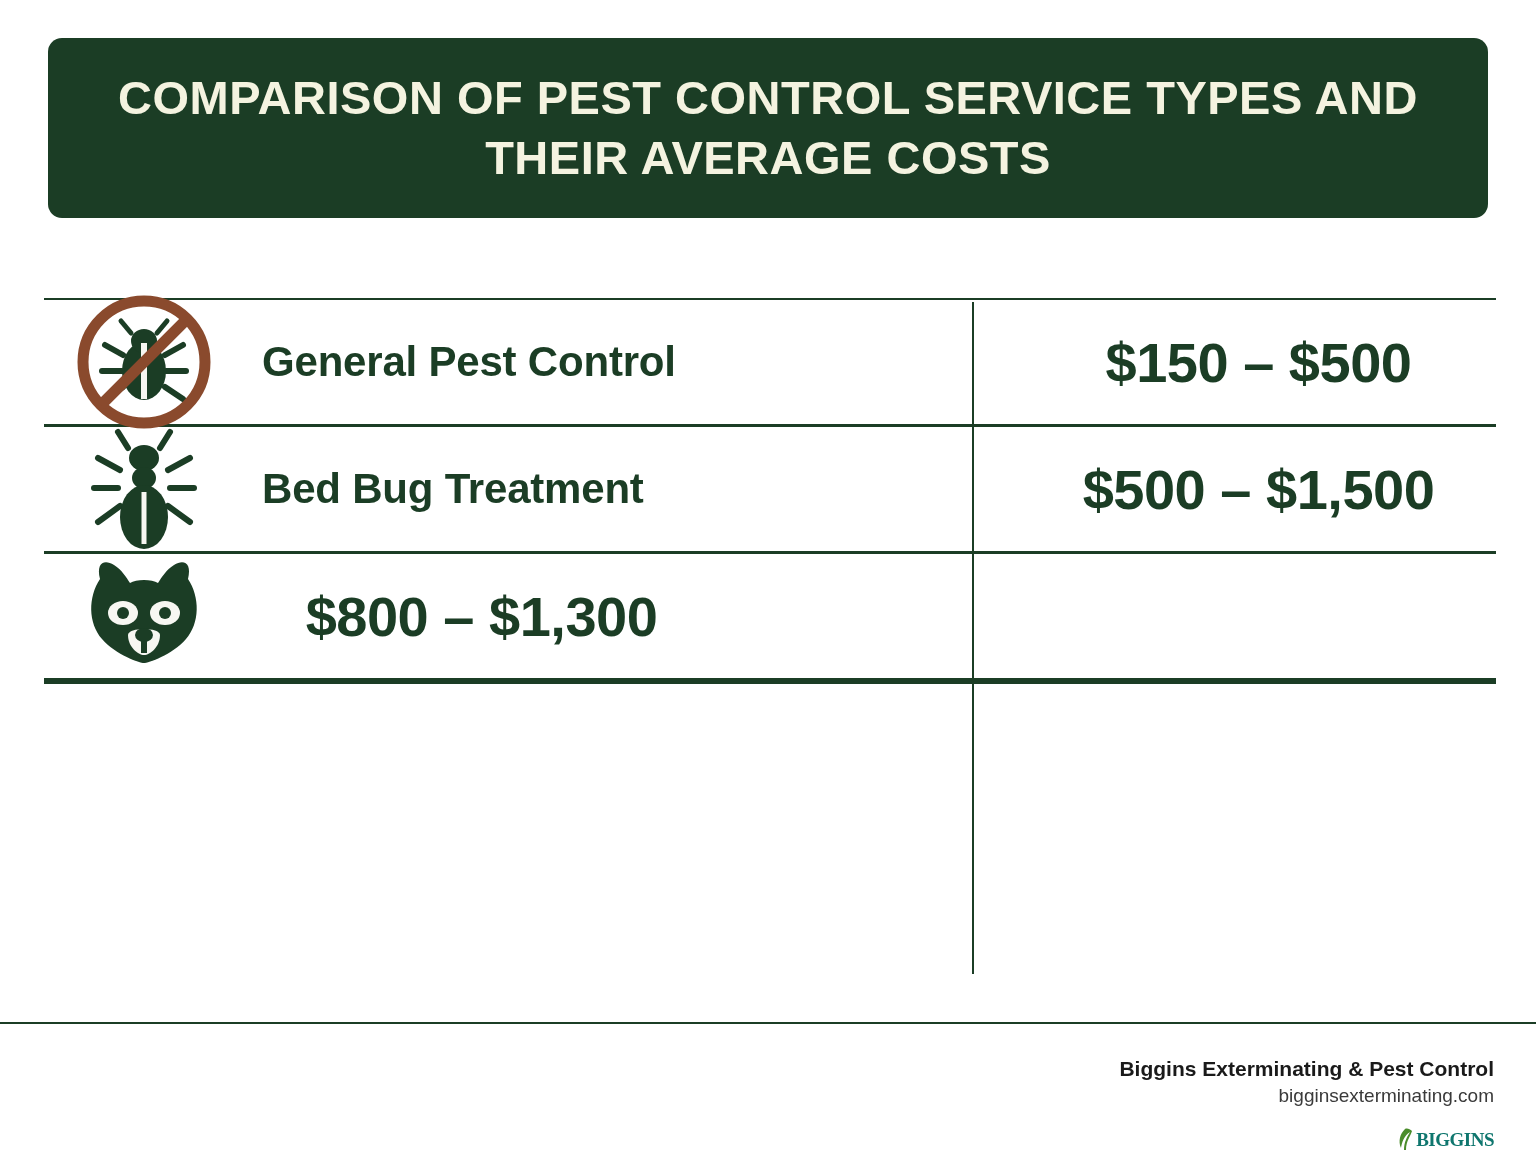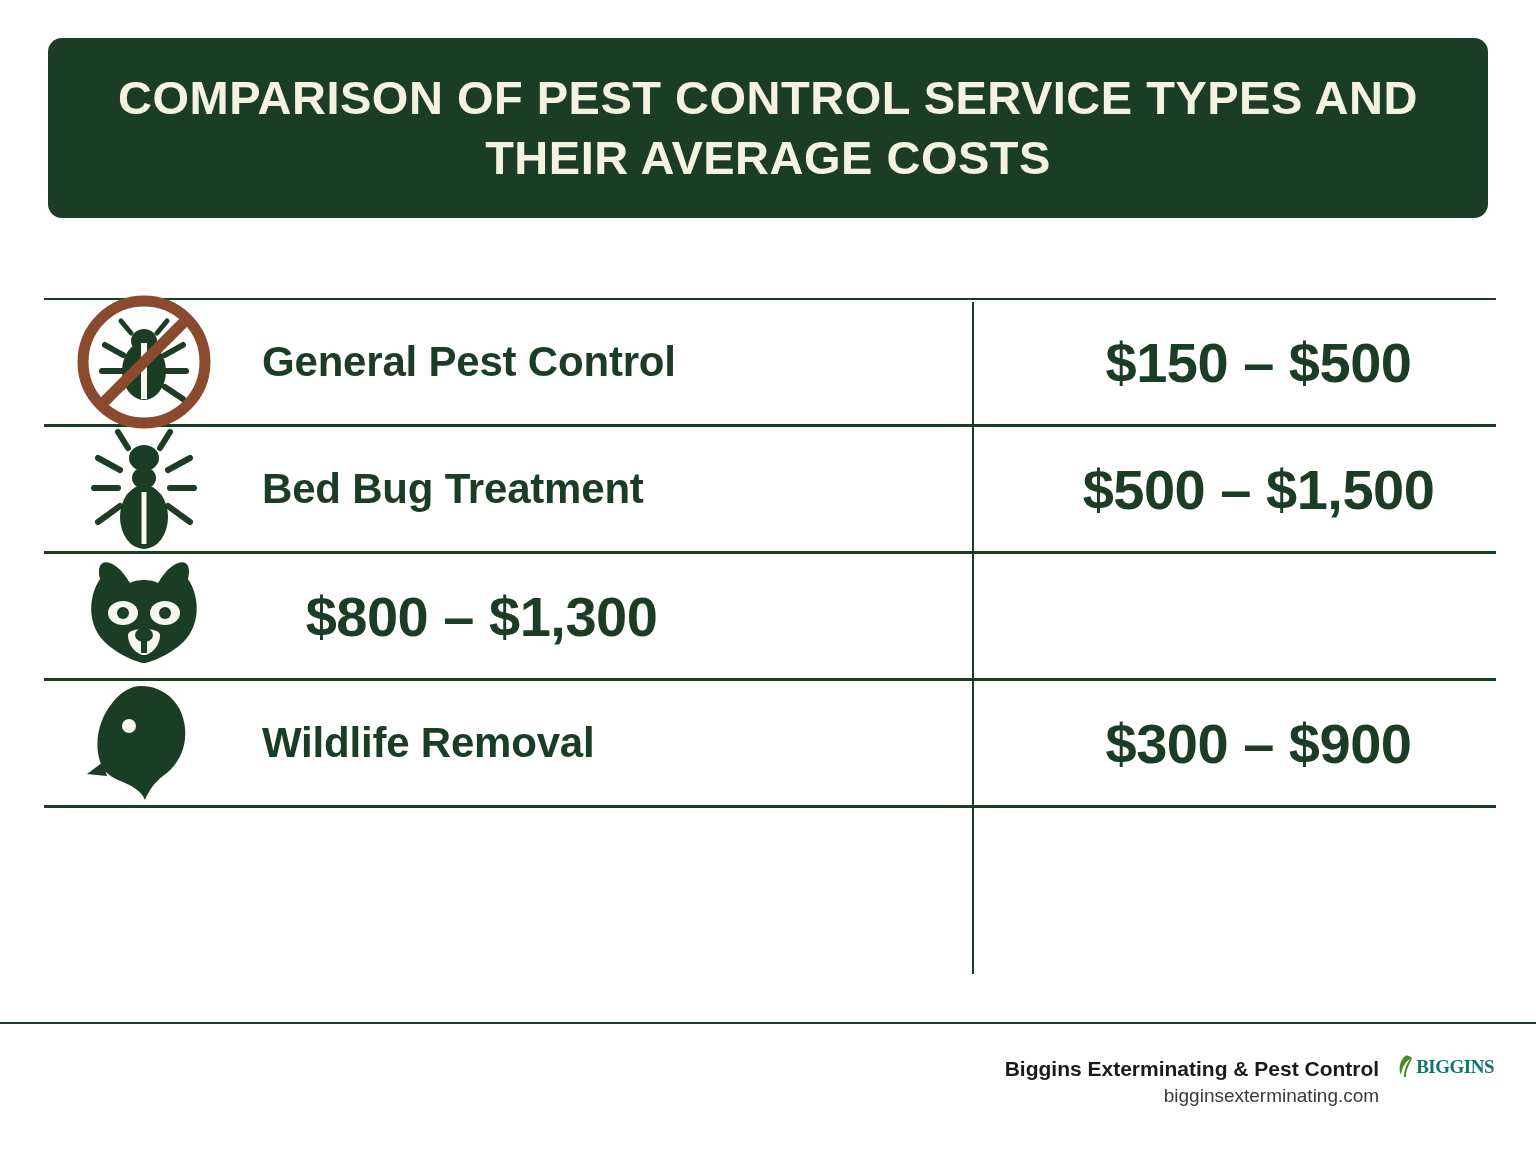--- a/index.html
+++ b/index.html
@@ -118,22 +118,23 @@
     top: 1022px;
     width: 1536px;
     height: 2px;
     background: #1b3d25;
   }
   .footer {
     position: absolute;
     right: 42px;
     top: 1055px;
     display: flex;
-    align-items: flex-start;
+    align-items: flex-end;
     gap: 18px;
+    flex-direction: column;
   }
   .footer-text {
     text-align: right;
   }
   .footer-company {
     font-size: 21px;
     font-weight: bold;
     color: #1a1a1a;
     line-height: 1.35;
   }
@@ -232,31 +233,20 @@
           <path d="M54 84 C54 76 86 76 86 84 C86 96 76 104 70 104 C64 104 54 96 54 84 Z" fill="#f7f7f2"></path>
           <ellipse cx="70" cy="84" rx="9" ry="7" fill="#1b3d25"></ellipse>
           <rect x="67" y="88" width="6" height="14" fill="#1b3d25"></rect>
         </svg>
       </div>
       <div class="cell-cost">$800 – $1,300</div>
     </div>
 
     <div class="rule"></div>
 
-    <div class="row">
-      <div class="cell-icon">
-        <svg width="130" height="130" viewBox="0 0 130 130" aria-hidden="true">
-          <path d="M62 8 C86 8 104 26 106 50 C108 72 98 88 84 98 C76 104 70 112 66 122 C62 112 52 108 44 104 C34 100 26 96 22 86 C14 66 20 40 34 24 C42 14 52 8 62 8 Z" fill="#1b3d25"></path>
-          <path d="M24 84 L8 96 L28 98 Z" fill="#1b3d25"></path>
-          <circle cx="50" cy="48" r="7" fill="#f7f7f2"></circle>
-        </svg>
-      </div>
-      <div class="cell-label">Wildlife Removal</div>
-      <div class="cell-cost">$300 – $900</div>
-    </div>
 
     <div class="rule"></div>
   </div>
 
   <div class="vdiv"></div>
 
   <div class="footer-rule"></div>
   <div class="footer">
     <div class="footer-text">
       <div class="footer-company">Biggins Exterminating &amp; Pest Control</div>

